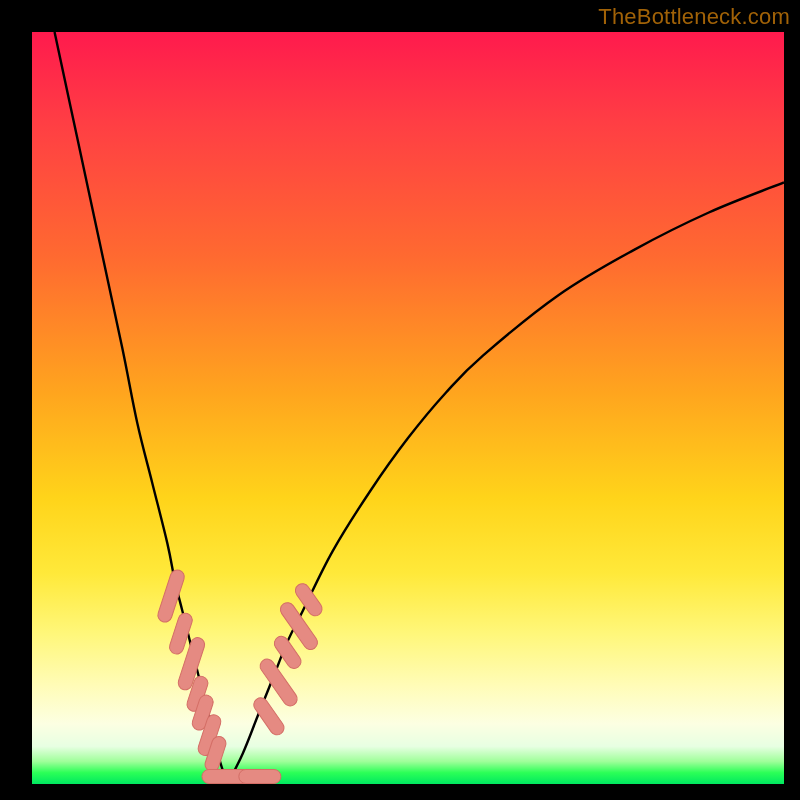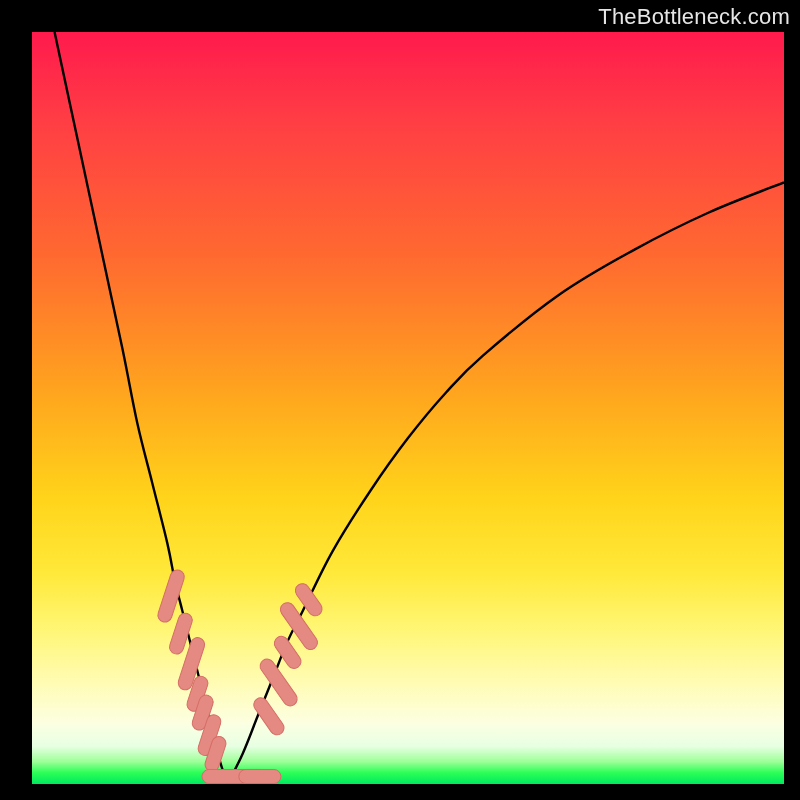--- a/index.html
+++ b/index.html
@@ -42,21 +42,21 @@
       #e7ffe2 95%,
       #9fff9a 97%,
       #2bff57 98.5%,
       #00e860 100%
     );
   }
   .watermark {
     position: absolute;
     top: 4px;
     right: 10px;
-    color: #e5e5e5;
+    color: #a16207;
     font-size: 22px;
     font-weight: 500;
     letter-spacing: 0.2px;
     user-select: none;
   }
   svg.curve {
     position: absolute;
     inset: 0;
   }
 </style>

